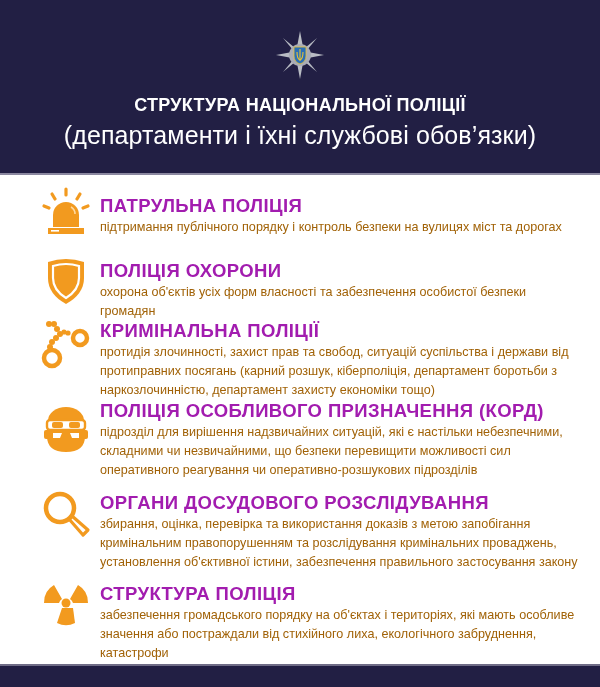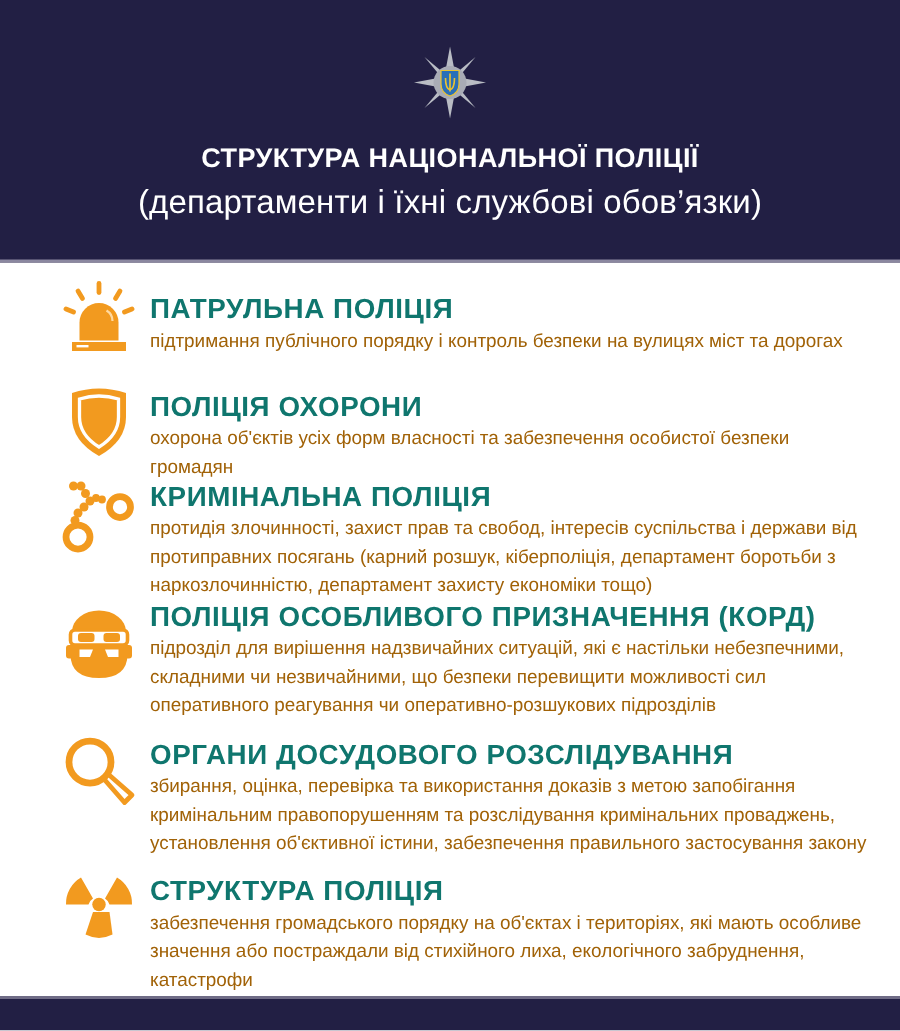--- a/index.html
+++ b/index.html
@@ -14,27 +14,27 @@
     .badge {
       position: absolute; left: 275px; top: 30px; width: 50px; height: 50px;
     }
     .title {
       position: absolute; left: 0; top: 90px; width: 600px; text-align: center;
       color: #ffffff; font-weight: bold; font-size: 18px; letter-spacing: 0.3px;
       line-height: 30px;
     }
     .subtitle {
       position: absolute; left: 0; top: 121px; width: 600px; text-align: center;
-      color: #ffffff; font-size: 22px; line-height: 28px; letter-spacing: 0.1px;
+      color: #ffffff; font-size: 25px; line-height: 28px; letter-spacing: 0.1px;
     }
 
     .section { position: absolute; left: 0; width: 600px; }
     .section .icon { position: absolute; left: 40px; width: 52px; height: 52px; }
     .section .heading {
-      position: absolute; left: 100px; top: 0; color: #0f766e;
+      position: absolute; left: 100px; top: 0; color: #a21caf;
       font-weight: bold; font-size: 18.5px; letter-spacing: 0.4px; line-height: 22px;
       white-space: nowrap;
     }
     .section .desc {
       position: absolute; left: 100px; top: 23px; width: 480px; color: #a16207;
       font-size: 12.6px; line-height: 19px;
     }
 
     .footer {
       position: absolute; left: 0; top: 664px; width: 600px; height: 23px;
@@ -100,22 +100,22 @@
         <circle cx="20" cy="14" r="3"></circle>
       <circle cx="16" cy="18" r="3"></circle>
         <circle cx="12" cy="22" r="3"></circle>
       <circle cx="10" cy="27" r="3"></circle>
       <circle cx="24" cy="12" r="2.6"></circle>
         <circle cx="28" cy="13" r="2.6"></circle>
     </g>
     <circle cx="12" cy="38" r="8" fill="none" stroke="#f29a1f" stroke-width="4.5"></circle>
     <circle cx="40" cy="18" r="7" fill="none" stroke="#f29a1f" stroke-width="4.5"></circle>
   </svg>
-  <div class="heading">КРИМІНАЛЬНА ПОЛІЦІЯ</div>
-  <div class="desc">протидія злочинності, захист прав та свобод, інтересів суспільства і держави від протиправних посягань (карний розшук, кіберполіція, департамент боротьби з наркозлочинністю, департамент захисту економіки тощо)</div>
+  <div class="heading">КРИМІНАЛЬНА ПОЛІЦІЇ</div>
+  <div class="desc">протидія злочинності, захист прав та свобод, ситуацій суспільства і держави від протиправних посягань (карний розшук, кіберполіція, департамент боротьби з наркозлочинністю, департамент захисту економіки тощо)</div>
 </div>
 
 <div class="section" style="top:400px;">
   <svg class="icon" style="top:3px;" viewBox="0 0 52 52">
     <path d="M8,18 a18,14 0 0 1 36,0 z" fill="#f29a1f"></path>
     <rect x="7" y="17" width="38" height="10" rx="3" fill="#ffffff" stroke="#f29a1f" stroke-width="2.4"></rect>
     <rect x="12" y="19" width="11" height="6" rx="2" fill="#f29a1f"></rect>
     <rect x="29" y="19" width="11" height="6" rx="2" fill="#f29a1f"></rect>
     <path d="M7,27 h38 v6 q0,16 -19,16 q-19,0 -19,-16 z" fill="#f29a1f"></path>
     <rect x="4" y="27" width="6" height="9" rx="2" fill="#f29a1f"></rect>

